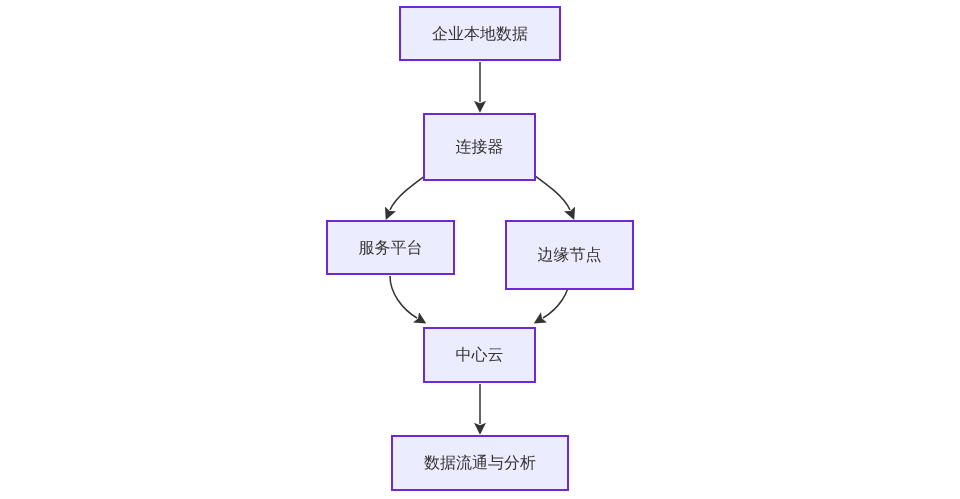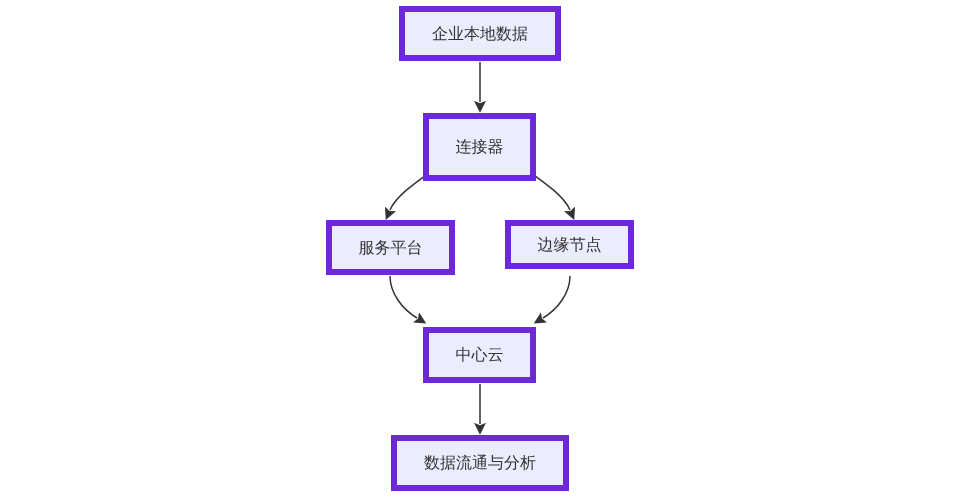--- a/index.html
+++ b/index.html
@@ -19,35 +19,35 @@
     position: absolute;
     left: 0;
     top: 0;
     width: 960px;
     height: 499px;
   }
   .node {
     position: absolute;
     box-sizing: border-box;
     background: #ECECFF;
-    border: 6px solid #6d28d9;
+    border: 2px solid #6d28d9;
     color: #333333;
     font-size: 16px;
     line-height: 1;
     display: flex;
     align-items: center;
     justify-content: center;
     text-align: center;
     white-space: nowrap;
   }
   
   .node-a { left: 399px; top: 6px;   width: 162px; height: 55px; }
   .node-b { left: 423px; top: 113px; width: 113px; height: 68px; }
   .node-c { left: 326px; top: 220px; width: 129px; height: 55px; }
-  .node-d { left: 505px; top: 220px; width: 129px; height: 49px; }
+  .node-d { left: 505px; top: 220px; width: 129px; height: 70px; }
   .node-e { left: 423px; top: 327px; width: 113px; height: 56px; }
   .node-f { left: 391px; top: 435px; width: 178px; height: 56px; }
   .edge-path {
     fill: none;
     stroke: #333333;
     stroke-width: 1.5px;
   }
 </style>
 </head>
 <body>

